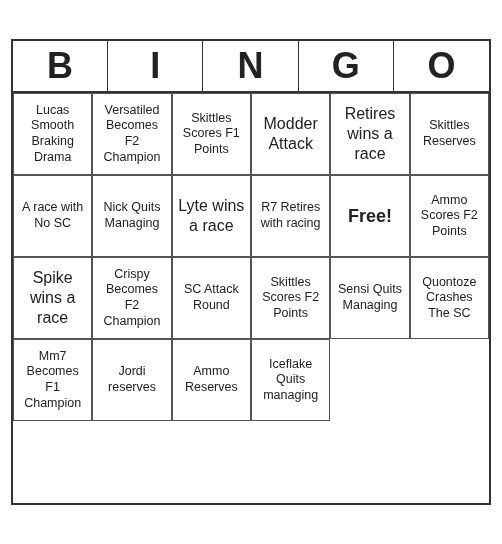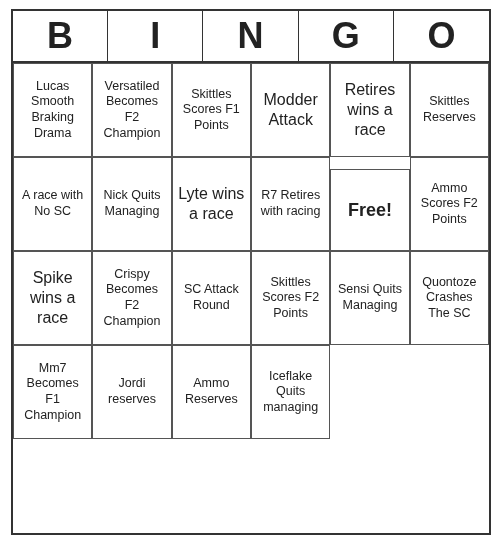--- a/index.html
+++ b/index.html
@@ -46,21 +46,20 @@
       text-align: center;
       padding: 4px;
       font-size: 12.5px;
       line-height: 1.25;
       color: #222;
       position: relative;
     }
     .bingo-cell.free {
       font-size: 18px;
       font-weight: bold;
-      margin-top: 12px;
     }
     .bingo-cell.large-text {
       font-size: 16px;
       font-weight: normal;
     }
   </style>
 </head>
 <body>
 
 <div class="bingo-card">

